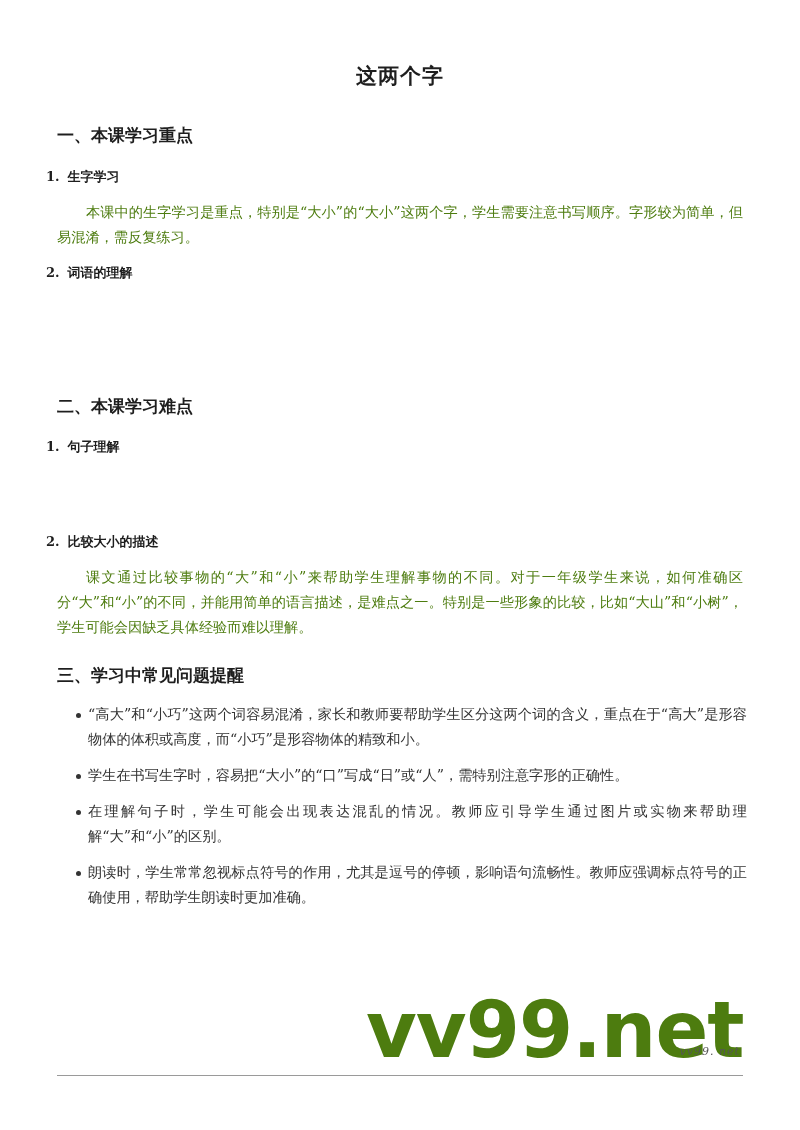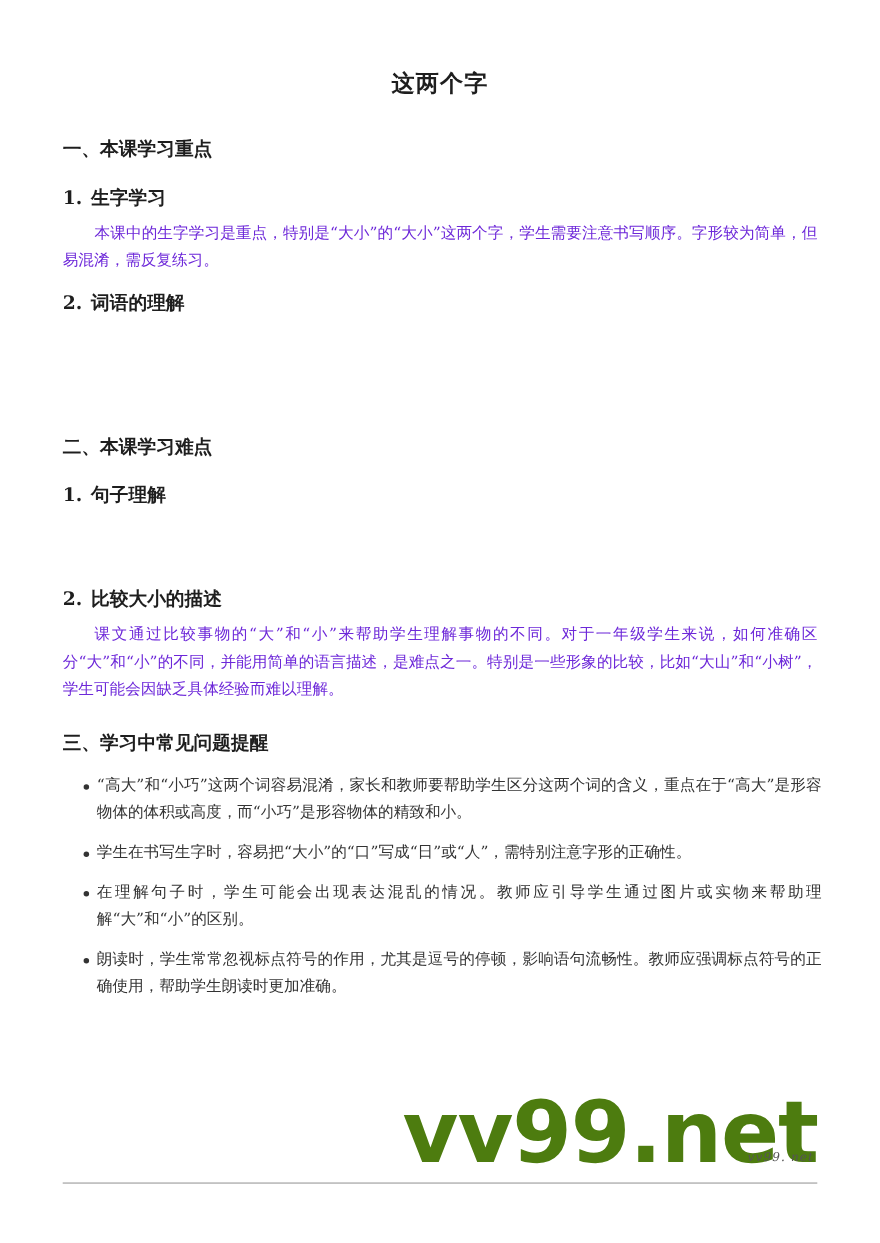--- a/index.html
+++ b/index.html
@@ -18,28 +18,28 @@
       font-family: "DejaVu Sans", "Liberation Sans", sans-serif;
       font-size: 21px; font-weight: bold; color: #1e1e1e;
       letter-spacing: 1px;
     }
     .h1 {
       position: absolute; left: 57px;
       font-family: "DejaVu Sans", "Liberation Sans", sans-serif;
       font-size: 17px; font-weight: bold; color: #1e1e1e;
     }
     .h2 {
-      position: absolute; left: 57px;
+      position: absolute; left: 46px;
       font-family: "DejaVu Sans", "Liberation Sans", sans-serif;
-      font-size: 17px; font-weight: bold; color: #1e1e1e;
+      font-size: 13px; font-weight: bold; color: #1e1e1e;
     }
     .h2 .num { font-family: "DejaVu Serif", serif; margin-right: 8px; }
     .para {
       position: absolute; left: 57px; width: 686px;
-      font-size: 14.2px; line-height: 25px; color: #6d28d9;
+      font-size: 14.2px; line-height: 25px; color: #4d7c0f;
       text-align: justify;
     }
     .para.indent { text-indent: 29px; }
     .bullets {
       position: absolute; left: 57px; width: 690px; top: 702px;
       margin: 0; padding: 0; list-style: none;
     }
     .bullets li {
       position: relative; padding-left: 31px;
       font-size: 14.2px; line-height: 25px; color: #333;

